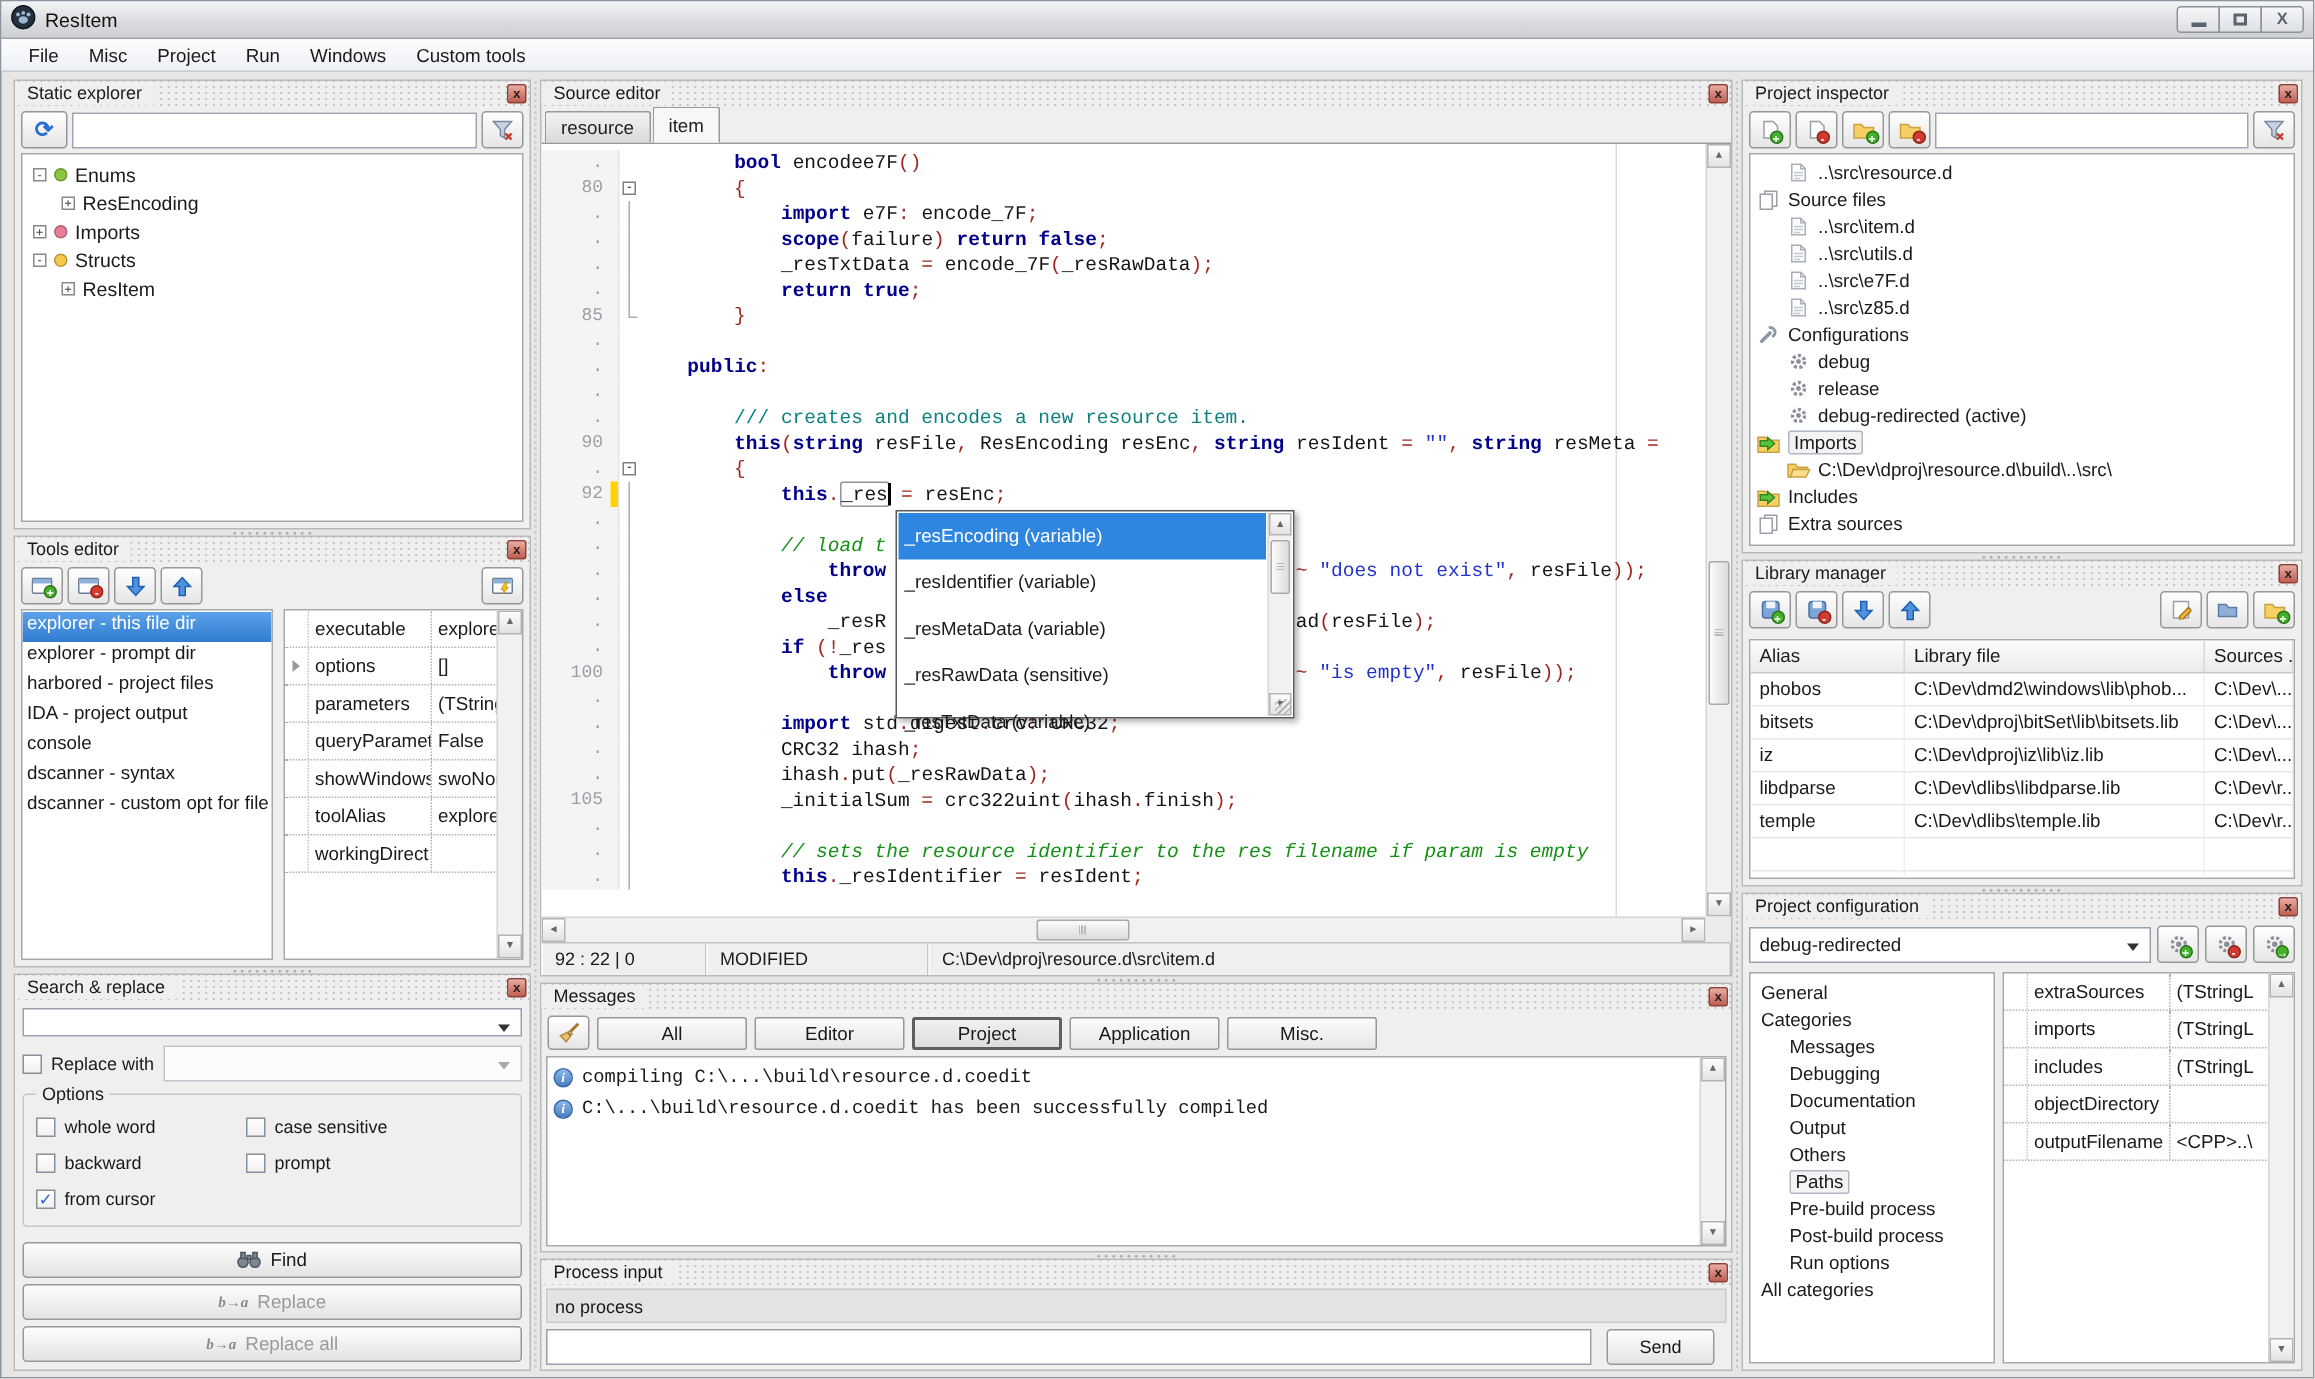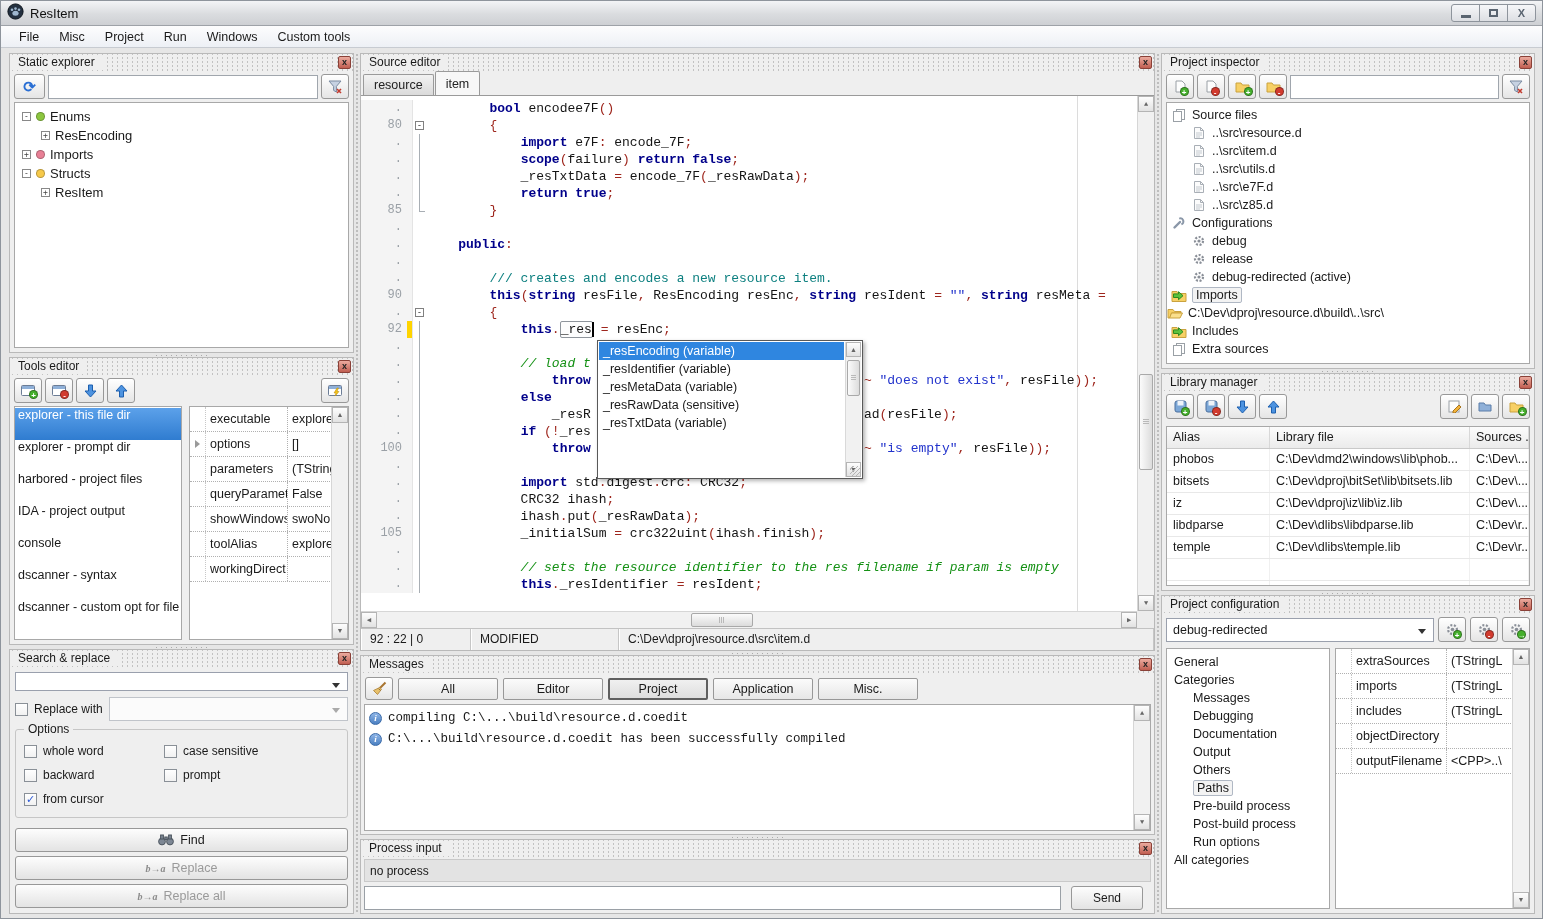--- a/index.html
+++ b/index.html
@@ -51,21 +51,21 @@
   .refresh-glyph { color:#2a6fd4; font-size:15px; font-weight:bold; line-height:1; }
 
   .treebox { flex:1; margin:0 4px 4px; border:1px solid #a8a8a8; background:#fff; overflow:hidden; padding-top:4px; font-size:13px; }
   .tree-row { display:flex; align-items:center; height:19px; gap:5px; }
   .expander { width:9px; height:9px; flex:none; border:1px solid #888; background:#fff; font:8px/7px "DejaVu Sans Mono",monospace; text-align:center; color:#444; }
   .dot { width:9px; height:9px; flex:none; border-radius:50%; border:1px solid rgba(0,0,0,.25); }
 
   
   .tools-body { flex:1; display:flex; margin:0 4px 4px; min-height:0; }
   .listbox { width:168px; flex:none; border:1px solid #a8a8a8; background:#fff; font-size:12.5px; overflow:hidden; padding-top:1px; }
-  .list-row { height:32px; line-height:15px; padding-left:3px; white-space:nowrap; }
+  .list-row { height:20px; line-height:15px; padding-left:3px; white-space:nowrap; }
   .list-row.selected { background:linear-gradient(#5ca1ea,#2f7cd0); color:#fff; }
   .propgrid { flex:1; border:1px solid #a8a8a8; background:#fff; margin-left:7px; position:relative; font-size:12.5px; overflow:hidden; }
   .prow { display:flex; height:25px; align-items:center; border-bottom:1px dotted #b0b0b0; }
   .pcell-exp { width:16px; flex:none; align-self:stretch; display:flex; align-items:center; justify-content:center; border-right:1px dotted #c8c8c8; }
   .tri-right { width:0; height:0; border-left:5px solid #9a9a9a; border-top:4px solid transparent; border-bottom:4px solid transparent; }
   .pcell-name { width:82px; flex:none; padding-left:4px; border-right:1px dotted #b0b0b0; overflow:hidden; white-space:nowrap; align-self:stretch; display:flex; align-items:center; }
   .pcell-val { flex:1; padding-left:4px; overflow:hidden; white-space:nowrap; }
 
   .sb-v { position:absolute; right:0; top:0; bottom:0; width:17px; background:#f1f1f1; border-left:1px solid #d6d6d6; }
   .sb-btn { position:absolute; left:0; width:16px; height:16px; background:linear-gradient(#fdfdfd,#e2e2e2); border:1px solid #b4b4b4; color:#666; font-size:7px; line-height:14px; text-align:center; }
@@ -111,21 +111,21 @@
   .tok-i { color:#141414; }
   .tok-p { color:#9e261d; }
   .tok-str { color:#2233cc; }
   .tok-c { color:#159115; font-style:italic; }
   .tok-d { color:#0e8080; }
   .tok-box { color:#141414; border:1px solid #8f959c; background:#fdfdfd; border-radius:2px; margin:-1px 0; }
   .tok-caret { display:inline-block; width:2px; height:15px; background:#000; vertical-align:middle; margin:0 -1px; }
 
   .popup { position:absolute; left:236px; top:244px; width:266px; height:139px; background:#fff; border:1px solid #595959;
     box-shadow:2px 2px 4px rgba(0,0,0,.3); z-index:6; font:12.5px/17px "Liberation Sans",sans-serif; padding:1px 18px 1px 1px; }
-  .pop-row { height:18px; display:flex; align-items:center; padding-left:4px; white-space:nowrap; }
+  .pop-row { height:31px; display:flex; align-items:center; padding-left:4px; white-space:nowrap; }
   .pop-row.selected { background:#2f86e0; color:#fff; }
   .pop-sb { position:absolute; right:1px; top:1px; bottom:1px; width:16px; background:#f1f1f1; border-left:1px solid #d9d9d9; }
   .pop-sb .sb-btn { width:15px; height:15px; }
   .pop-grip { position:absolute; right:1px; bottom:1px; width:11px; height:11px; z-index:7;
     background:repeating-linear-gradient(135deg,transparent 0 2px,#b5b5b5 2px 3px); }
 
   .ed-vscroll { position:absolute; right:0; top:0; bottom:17px; width:17px; background:#f1f1f1; border-left:1px solid #d6d6d6; z-index:4; }
   .ed-hscroll { position:absolute; left:0; right:17px; bottom:0; height:17px; background:#f1f1f1; border-top:1px solid #d6d6d6; z-index:4; }
   .sbh-btn { position:absolute; top:0; width:16px; height:16px; background:linear-gradient(#fdfdfd,#e2e2e2); border:1px solid #b4b4b4; color:#666; font-size:7px; line-height:14px; text-align:center; }
   .sbh-btn.left { left:0; } .sbh-btn.right { right:0; }
@@ -612,39 +612,39 @@
             </div>
           <input class="text-input" style="">
           <div class="tbtn">
             <svg width="15" height="14" viewBox="0 0 15 14">
                 <path d="M1 1 h12 l-4.6 5.4 V12 l-2.8 -1.6 V6.4 Z" fill="#c7d2e2" stroke="#7a8aa0"></path>
                 <path d="M9 9 l4 4 M13 9 l-4 4" stroke="#c23b2f" stroke-width="1.6"></path>
               </svg>
           </div>
         </div>
         <div class="pi-tree" id="pi-tree">
-            <div class="pit-row" style="padding-left: 4px;">
-              <span class="ic">
-                <svg width="14" height="14" viewBox="0 0 14 14">
-                  <rect x="4.5" y="1.5" width="8" height="10" fill="#fff" stroke="#9aa0a6"></rect>
-                  <rect x="1.5" y="3.5" width="8" height="10" fill="#fff" stroke="#9aa0a6"></rect>
-                </svg>
-              </span>
-              <span>Source files</span>
-            </div>
             <div class="pit-row" style="padding-left: 24px;">
               <span class="ic">
                 <svg width="12" height="14" viewBox="0 0 12 14">
                   <path d="M1.5 1.5 h6 l3 3 v8 h-9 z" fill="#fcfcfc" stroke="#a9afb6"></path>
                   <path d="M7.5 1.5 v3 h3" fill="none" stroke="#a9afb6"></path>
                   <path d="M3 7 h6 M3 9 h6 M3 11 h4" stroke="#c3c9cf"></path>
                 </svg>
               </span>
               <span>..\src\resource.d</span>
             </div>
+            <div class="pit-row" style="padding-left: 4px;">
+              <span class="ic">
+                <svg width="14" height="14" viewBox="0 0 14 14">
+                  <rect x="4.5" y="1.5" width="8" height="10" fill="#fff" stroke="#9aa0a6"></rect>
+                  <rect x="1.5" y="3.5" width="8" height="10" fill="#fff" stroke="#9aa0a6"></rect>
+                </svg>
+              </span>
+              <span>Source files</span>
+            </div>
             <div class="pit-row" style="padding-left: 24px;">
               <span class="ic">
                 <svg width="12" height="14" viewBox="0 0 12 14">
                   <path d="M1.5 1.5 h6 l3 3 v8 h-9 z" fill="#fcfcfc" stroke="#a9afb6"></path>
                   <path d="M7.5 1.5 v3 h3" fill="none" stroke="#a9afb6"></path>
                   <path d="M3 7 h6 M3 9 h6 M3 11 h4" stroke="#c3c9cf"></path>
                 </svg>
               </span>
               <span>..\src\item.d</span>
             </div>
@@ -716,21 +716,21 @@
             </div>
             <div class="pit-row" style="padding-left: 4px;">
               <span class="ic">
                 <svg width="16" height="13" viewBox="0 0 16 13">
                   <path d="M1 2.5 h5 l1.5 2 H15 v8 H1 z" fill="#f7d065" stroke="#caa23f"></path>
                   <path d="M2.5 7.5 h5 v-2.2 l4.5 4 -4.5 4 v-2.2 h-5 z" fill="#5cc23e" stroke="#2e8a1e" transform="translate(0,-2.6)"></path>
                 </svg>
               </span>
               <span class="focus-label">Imports</span>
             </div>
-            <div class="pit-row" style="">
+            <div class="pit-row" style="padding-left: 24px;">
               <span class="ic">
                 <svg width="16" height="13" viewBox="0 0 16 13">
                   <path d="M1 2.5 h5 l1.5 2 H14 v1.5 H4.5 L2.8 11 H1 z" fill="#f7d065" stroke="#caa23f"></path>
                   <path d="M4.5 6 H15.5 L13 11 H2.6 z" fill="#fadf8d" stroke="#caa23f"></path>
                 </svg>
               </span>
               <span>C:\Dev\dproj\resource.d\build\..\src\</span>
             </div>
             <div class="pit-row" style="padding-left: 4px;">
               <span class="ic">

